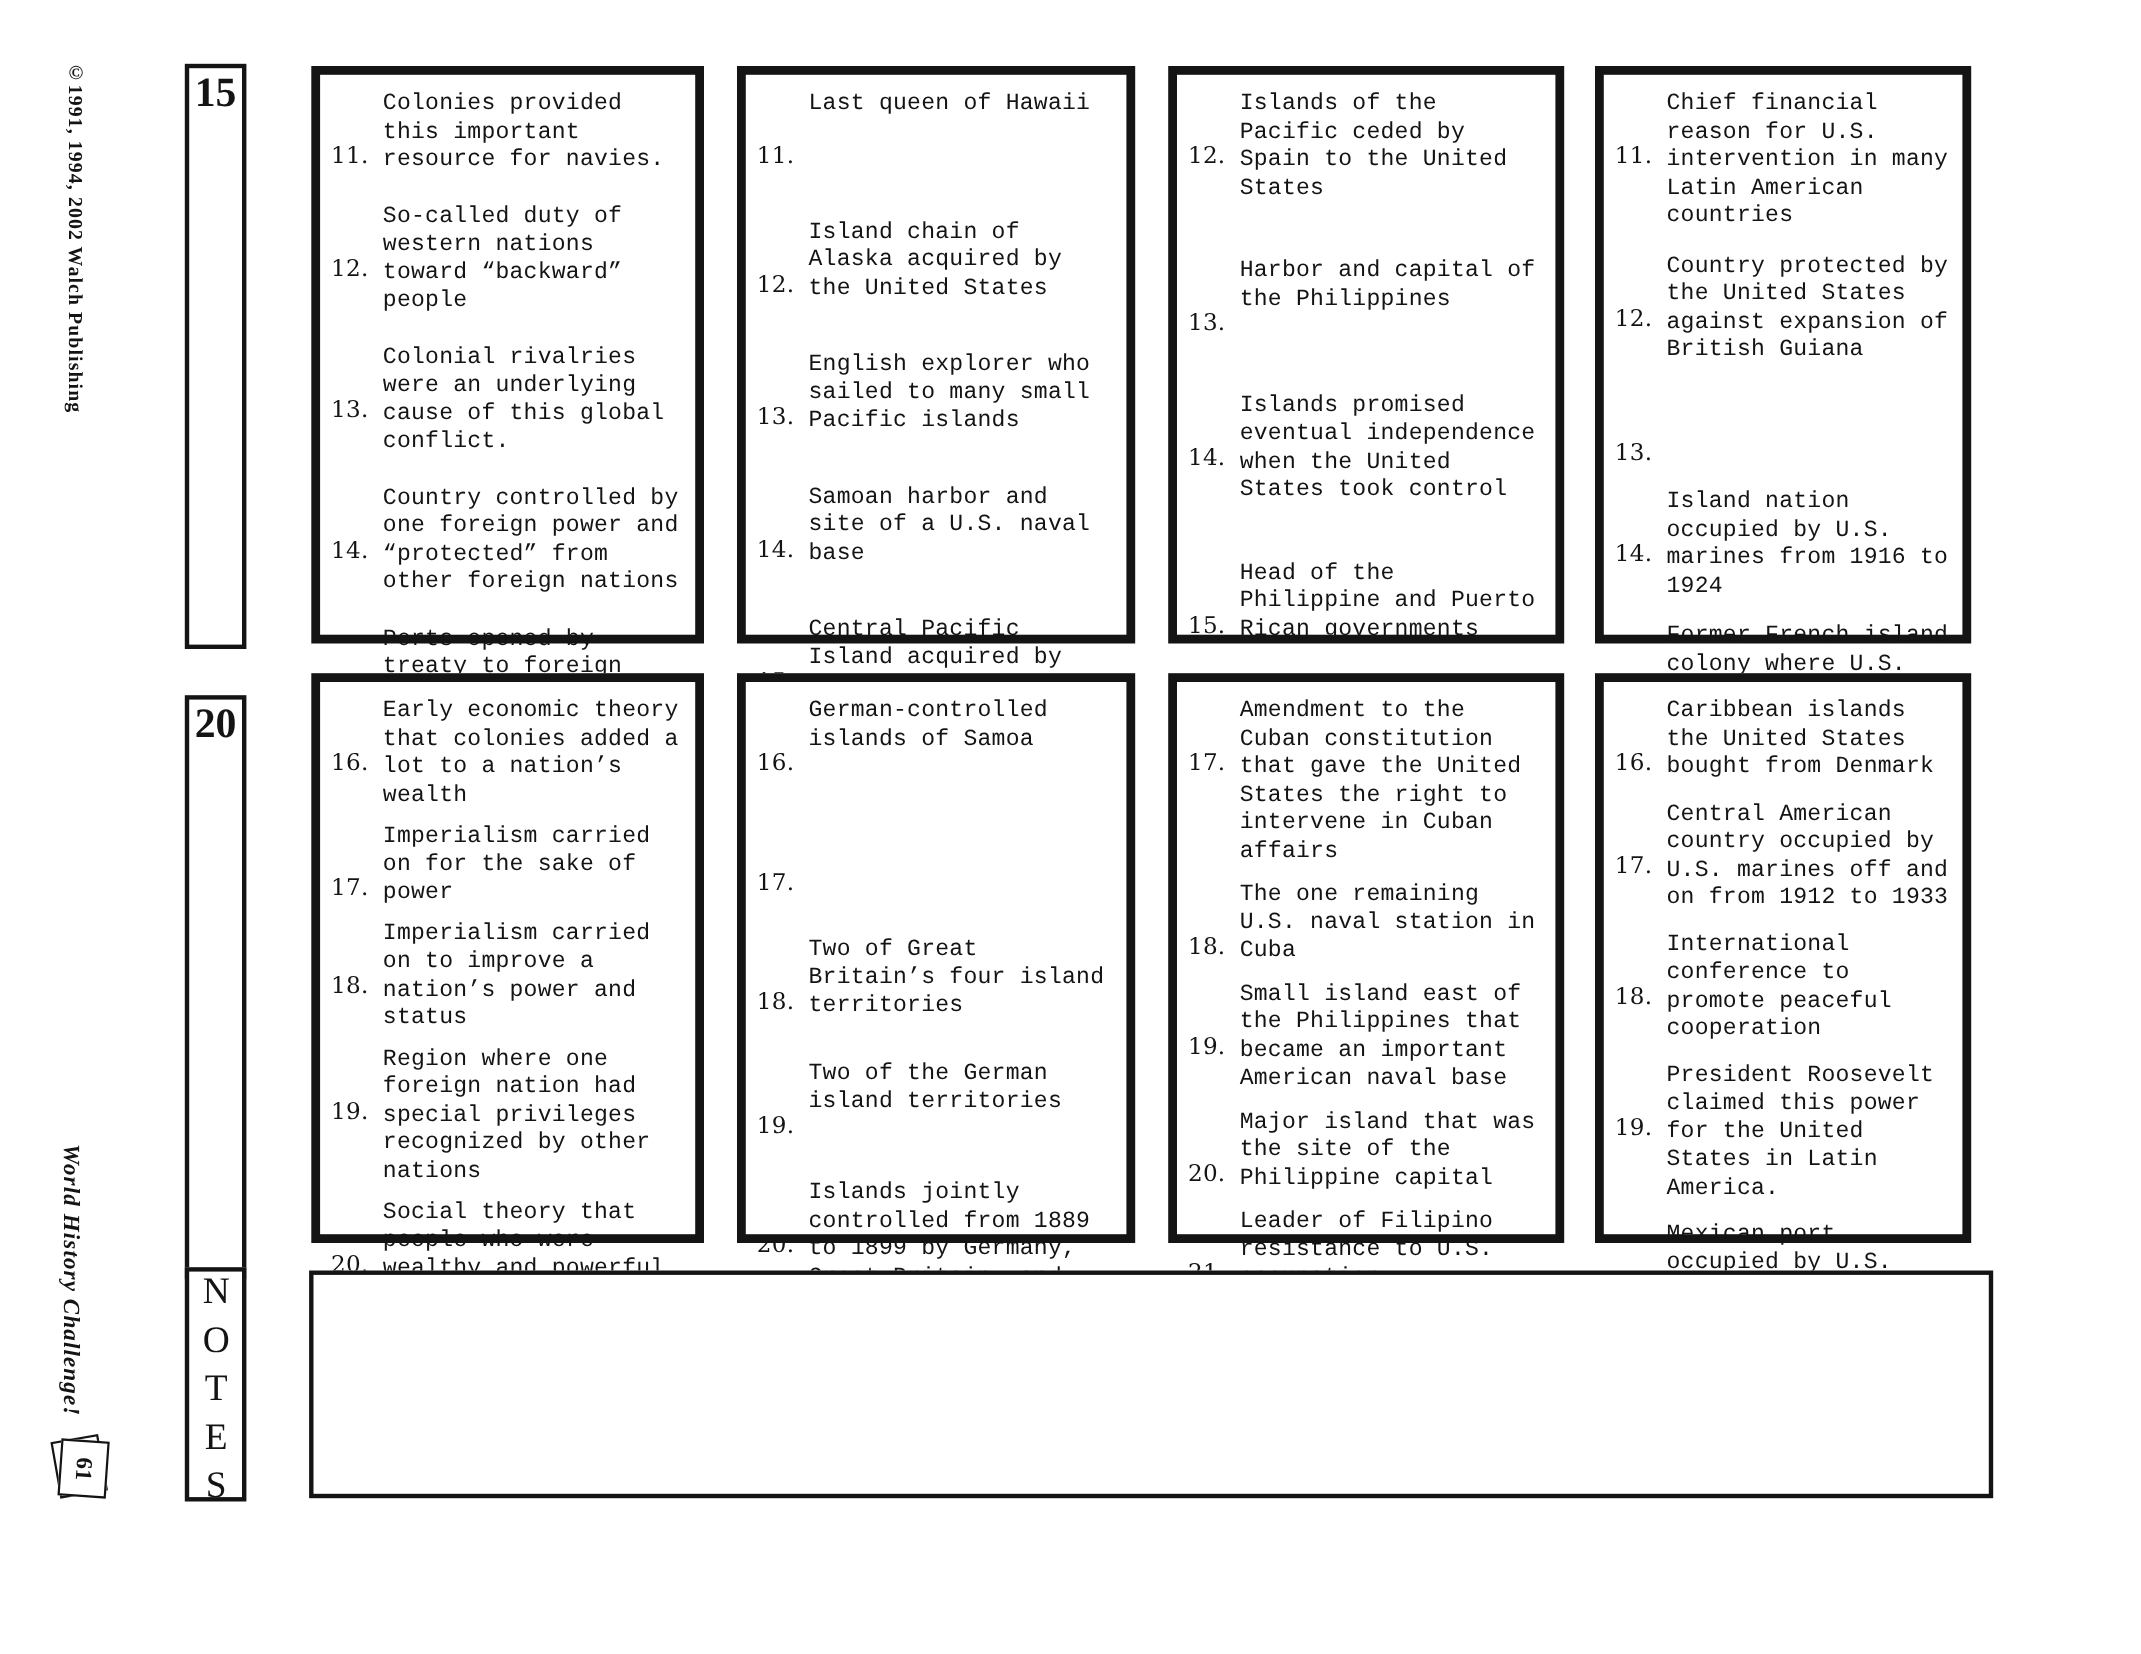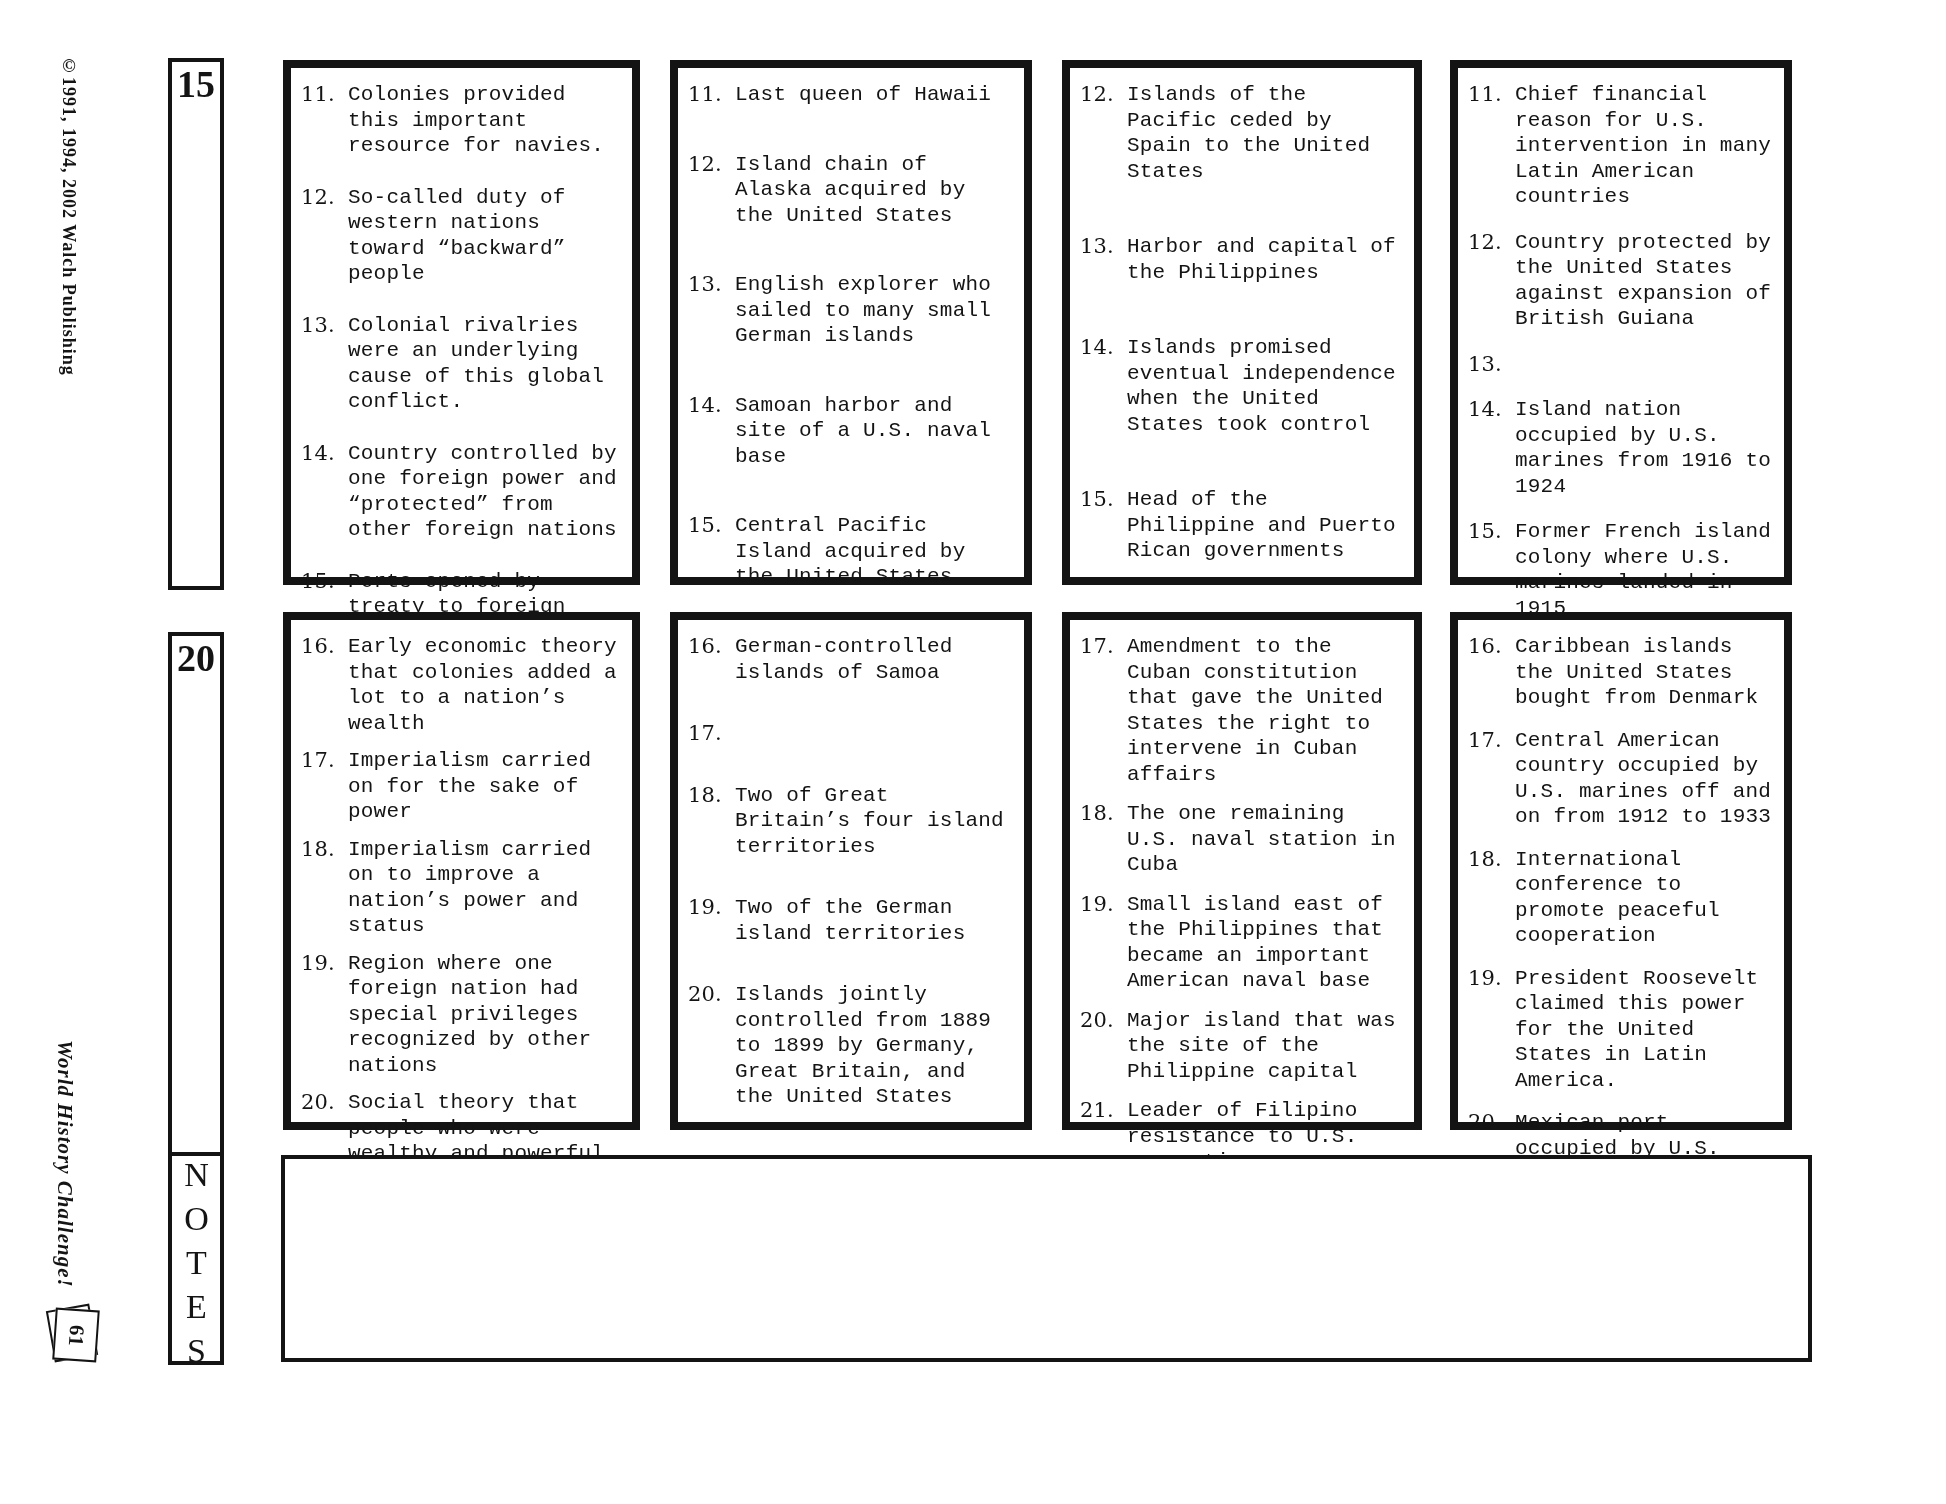--- a/index.html
+++ b/index.html
@@ -89,20 +89,21 @@
   .c2{left:1062px;width:360px;}
   .c3{left:1450px;width:342px;}
   .r0{top:60px;height:525px;}
   .r1{top:612px;height:518px;}
 
   .item{display:flex;margin-bottom:var(--gap,16px);}
   .item .num{
     flex:0 0 47px;
     font-size:21px;line-height:25.5px;
     letter-spacing:0.2px;
+    margin-top:47px;
   }
   .item .txt{
     flex:1;
     font-size:21px;line-height:25.5px;
     letter-spacing:0.2px;
     padding-right:4px;
     font-family:Liberation Mono, monospace;
   }
 
   
@@ -170,21 +171,21 @@
         <div class="item">
           <span class="num">11.</span>
           <span class="txt">Last queen of Hawaii</span>
         </div>
         <div class="item">
           <span class="num">12.</span>
           <span class="txt">Island chain of Alaska acquired by the United States</span>
         </div>
         <div class="item">
           <span class="num">13.</span>
-          <span class="txt">English explorer who sailed to many small German islands</span>
+          <span class="txt">English explorer who sailed to many small Pacific islands</span>
         </div>
         <div class="item">
           <span class="num">14.</span>
           <span class="txt">Samoan harbor and site of a U.S. naval base</span>
         </div>
         <div class="item">
           <span class="num">15.</span>
           <span class="txt">Central Pacific Island acquired by the United States</span>
         </div>
       </div>

